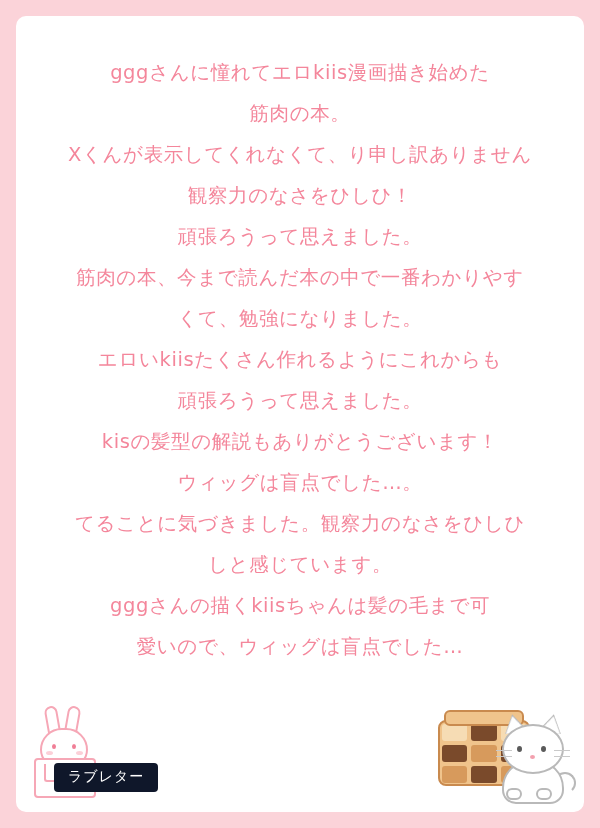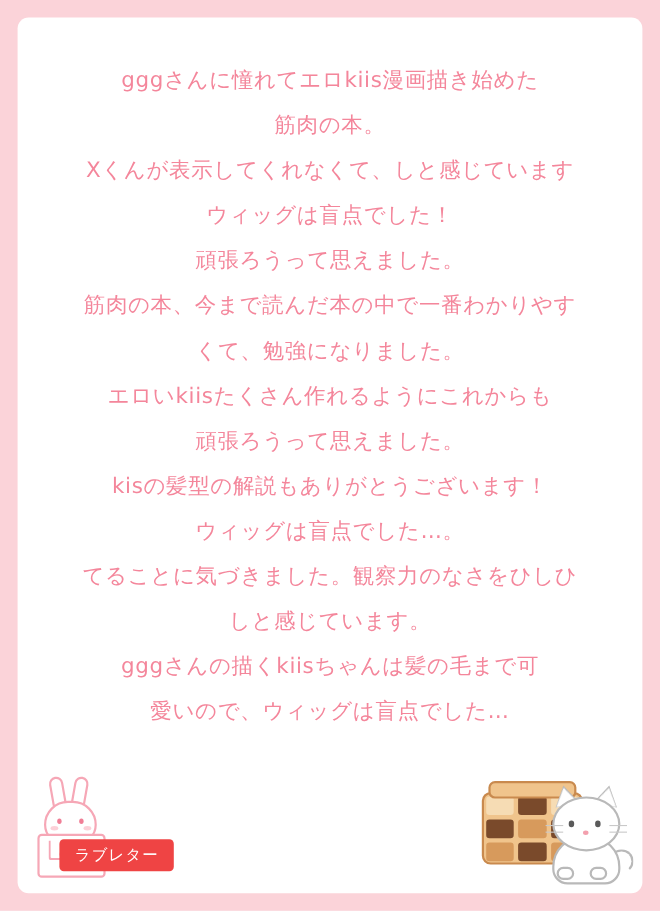--- a/index.html
+++ b/index.html
@@ -47,28 +47,28 @@
     position: absolute;
     left: 0;
     bottom: 0;
     width: 568px;
     height: 120px;
   }
   .tag {
     position: absolute;
     left: 38px;
     bottom: 20px;
-    background: #ef4444;
+    background: #0f172a;
     color: #ffffff;
     font-size: 14px;
     line-height: 1;
     padding: 7px 14px 8px 14px;
     border-radius: 4px;
     letter-spacing: 1px;
-    font-family: Liberation Sans, sans-serif;
+    font-family: Liberation Serif, serif;
   }
 
   
   .bunny {
     position: absolute;
     left: 18px;
     bottom: 14px;
     width: 78px;
     height: 92px;
   }
@@ -309,22 +309,22 @@
   }
 </style>
 </head>
 <body>
 
 <div class="card">
 
   <div class="letter-body">
     <p>gggさんに憧れてエロkiis漫画描き始めた</p>
     <p>筋肉の本。</p>
-    <p>Xくんが表示してくれなくて、しと感じています</p>
-    <p>ウィッグは盲点でした！</p>
+    <p>Xくんが表示してくれなくて、り申し訳ありません</p>
+    <p>観察力のなさをひしひ！</p>
     <p>頑張ろうって思えました。</p>
     <p>筋肉の本、今まで読んだ本の中で一番わかりやす</p>
     <p>くて、勉強になりました。</p>
     <p>エロいkiisたくさん作れるようにこれからも</p>
     <p>頑張ろうって思えました。</p>
     <p>kisの髪型の解説もありがとうございます！</p>
     <p>ウィッグは盲点でした…。</p>
     <p>てることに気づきました。観察力のなさをひしひ</p>
     <p>しと感じています。</p>
     <p>gggさんの描くkiisちゃんは髪の毛まで可</p>

